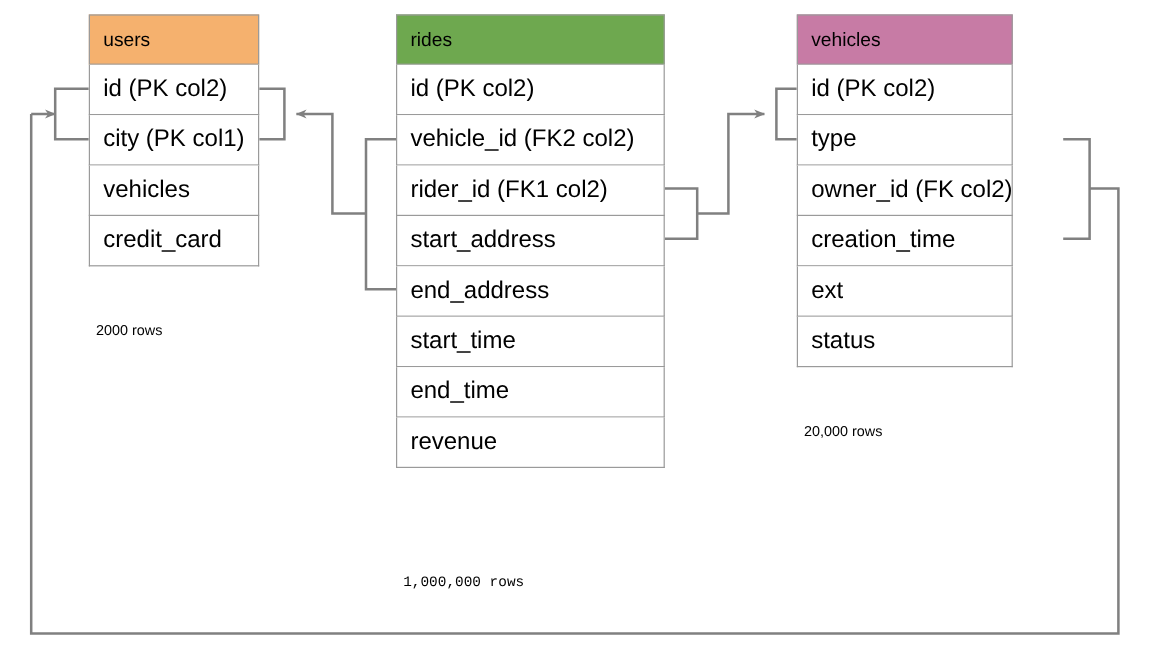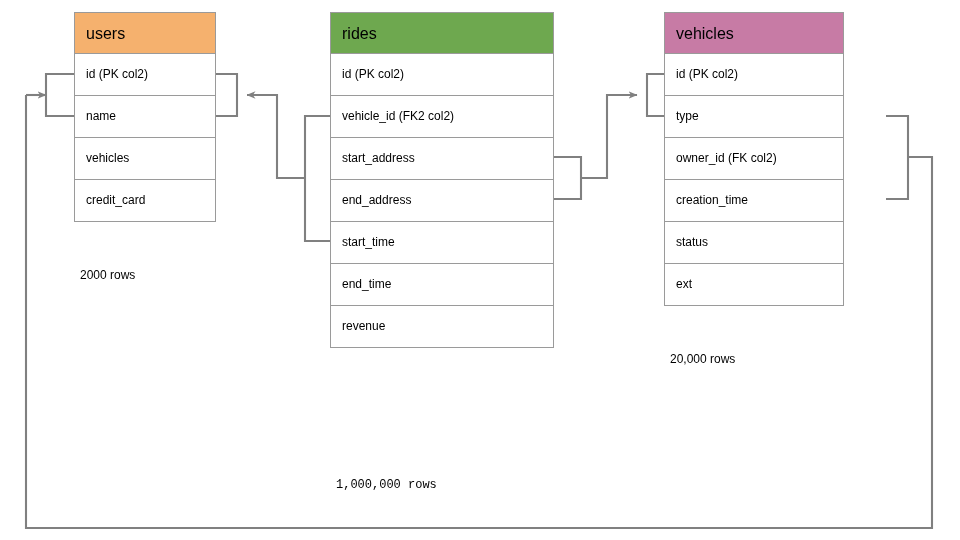--- a/index.html
+++ b/index.html
@@ -20,21 +20,21 @@
     padding:0 11px;
     font-size:16px;color:#000;
     border:1px solid #9a9a9a;
     white-space:nowrap;
     overflow:hidden;
   }
   .t-row{
     box-sizing:border-box;
     height:42px;line-height:41px;
     padding:0 11px;
-    font-size:12px;color:#000;
+    font-size:20px;color:#000;
     background:#ffffff;
     border-left:1px solid #9a9a9a;
     border-right:1px solid #9a9a9a;
     border-bottom:1px solid #9a9a9a;
     white-space:nowrap;
     overflow:hidden;
   }
   .t-caption{
     position:absolute;
     font-size:12px;color:#000;
@@ -93,42 +93,43 @@
         <path d="M886,116 L908,116 L908,199 L886,199"></path>
         <path d="M908,157 L932,157 L932,528 L26,528 L26,95"></path>
       </g>
 
     </g>
   </svg>
 
   <div class="table-box" id="users-table">
     <div class="t-header" style="background: rgb(245, 177, 110);">users</div>
     <div class="t-row">id (PK col2)</div>
-    <div class="t-row">name</div>
+    <div class="t-row">city (PK col1)</div>
     <div class="t-row">vehicles</div>
     <div class="t-row">credit_card</div>
   </div>
   <div class="t-caption" id="users-caption">2000 rows</div>
 
   <div class="table-box" id="rides-table">
     <div class="t-header" style="background: rgb(110, 168, 79);">rides</div>
     <div class="t-row">id (PK col2)</div>
     <div class="t-row">vehicle_id (FK2 col2)</div>
+    <div class="t-row">rider_id (FK1 col2)</div>
     <div class="t-row">start_address</div>
     <div class="t-row">end_address</div>
     <div class="t-row">start_time</div>
     <div class="t-row">end_time</div>
     <div class="t-row">revenue</div>
   </div>
   <div class="t-caption" id="rides-caption">1,000,000 rows</div>
 
   <div class="table-box" id="vehicles-table">
     <div class="t-header" style="background: rgb(199, 123, 165);">vehicles</div>
     <div class="t-row">id (PK col2)</div>
     <div class="t-row">type</div>
     <div class="t-row">owner_id (FK col2)</div>
     <div class="t-row">creation_time</div>
+    <div class="t-row">ext</div>
     <div class="t-row">status</div>
-    <div class="t-row">ext</div>
   </div>
   <div class="t-caption" id="vehicles-caption">20,000 rows</div>
 
 </div>
 
 </body></html>

